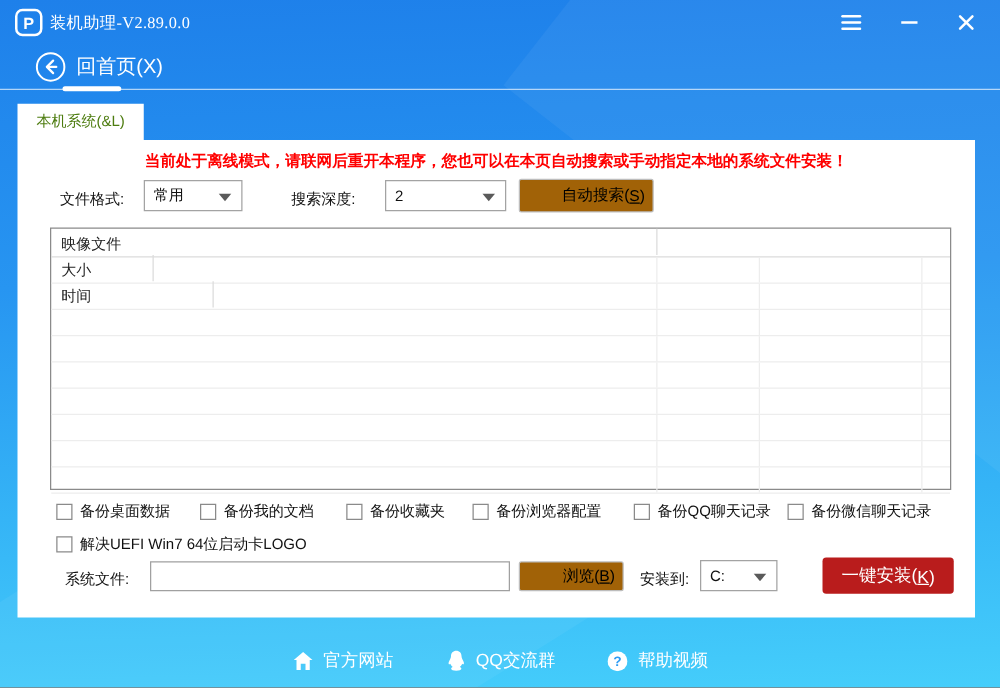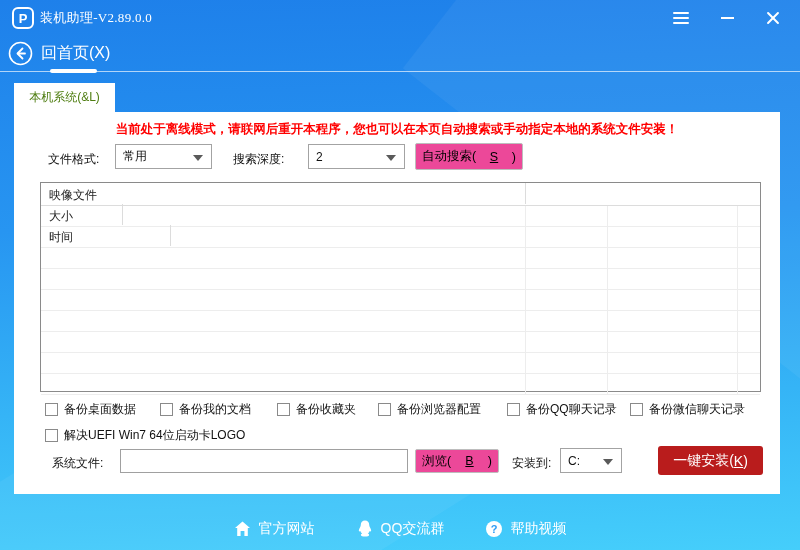--- a/index.html
+++ b/index.html
@@ -21,42 +21,42 @@
   .wbtn{width:18px;height:18px;display:flex;align-items:center;justify-content:center;cursor:pointer;}
   .menu-ic{display:flex;flex-direction:column;gap:3px;width:16px;}
   .menu-ic i{display:block;height:2px;background:#fff;border-radius:1px;}
   .min-ic{width:13px;height:2px;background:#fff;}
   .close-ic{position:relative;width:14px;height:14px;}
   .close-ic::before,.close-ic::after{content:"";position:absolute;left:-1px;top:6px;width:16px;height:2px;background:#fff;border-radius:1px;}
   .close-ic::before{transform:rotate(45deg);}
   .close-ic::after{transform:rotate(-45deg);}
 
   
-  .nav{position:absolute;left:0;top:36px;width:100%;height:35px;display:flex;align-items:center;padding-left:8px;}
+  .nav{position:absolute;left:0;top:36px;width:100%;height:35px;display:flex;align-items:center;padding-left:28px;}
   .nav-line{position:absolute;left:0;top:71px;width:100%;height:1px;background:rgba(255,255,255,0.65);}
   .nav-active{position:absolute;left:50px;top:69px;width:47px;height:4px;background:#fff;border-radius:2px;}
   .backbtn{display:flex;align-items:center;gap:8px;cursor:pointer;}
   .back-label{color:#fff;font-size:16px;}
 
   
   .tab{position:absolute;left:14px;top:83px;width:101px;height:29px;background:#fff;
     display:flex;align-items:center;justify-content:center;font-size:12px;color:#4d7c0f;cursor:pointer;}
 
   
   .panel{position:absolute;left:14px;top:112px;width:766px;height:382px;background:#fff;}
   .warning{position:absolute;left:0;top:9px;width:100%;text-align:center;color:#f00;font-size:12.5px;font-weight:bold;}
 
   .row1{position:absolute;left:0;top:31px;width:100%;height:27px;}
   .flabel{position:absolute;font-size:12px;color:#111;top:8px;}
   .dd{position:absolute;top:1px;height:25px;background:#fff;border:1px solid #a3a3a3;
     display:flex;align-items:center;padding-left:7px;font-size:12px;color:#111;cursor:pointer;}
   .dd .arrow{position:absolute;right:8px;top:10px;width:0;height:0;
     border-left:5px solid transparent;border-right:5px solid transparent;border-top:6px solid #5a5a5a;}
-  .graybtn{position:absolute;background:#ec4899;border:1px solid #bdbdbd;border-radius:2px;
-    font-size:12.5px;color:#000;display:flex;align-items:center;justify-content:space-between;cursor:pointer;}
+  .graybtn{position:absolute;background:#a16207;border:1px solid #bdbdbd;border-radius:2px;
+    font-size:12.5px;color:#000;display:flex;align-items:center;justify-content:flex-end;cursor:pointer;}
   .mn{text-decoration:underline;}
 
   
   .tbl{position:absolute;left:26px;top:70px;width:721px;height:210px;border:1px solid #8a8a8a;background:#fff;}
   .thead{display:flex;height:23px;border-bottom:1px solid #dcdcdc;flex-direction:column;}
   .thcell{font-size:12px;color:#222;padding:4px 0 0 8px;border-right:1px solid #dcdcdc;cursor:pointer;}
   .tbody{}
   .trow{display:flex;height:21px;border-bottom:1px solid #ededed;}
   .tcell{border-right:1px solid #ededed;height:100%;}
   .c1{width:485px;}.c2{width:82px;}.c3{width:130px;}.c4{flex:1;border-right:none;}
@@ -117,21 +117,21 @@
   <div class="nav-line"></div>
   <div class="nav-active"></div>
 
   <div class="tab">本机系统(&amp;L)</div>
 
   <div class="panel">
     <div class="warning">当前处于离线模式，请联网后重开本程序，您也可以在本页自动搜索或手动指定本地的系统文件安装！</div>
 
     <div class="row1">
       <span class="flabel" style="left:34px">文件格式:</span>
-      <div class="dd" style="left:101px;width:97px">
+      <div class="dd" style="left:101px;width:79px">
         <span>常用</span>
         <span class="arrow"></span>
       </div>
       <span class="flabel" style="left:219px">搜索深度:</span>
       <div class="dd" style="left:294px;width:97px">
         <span>2</span>
         <span class="arrow"></span>
       </div>
       <button class="graybtn" style="left:401px;top:0;width:108px;height:27px">
         <span>自动搜索(</span>

